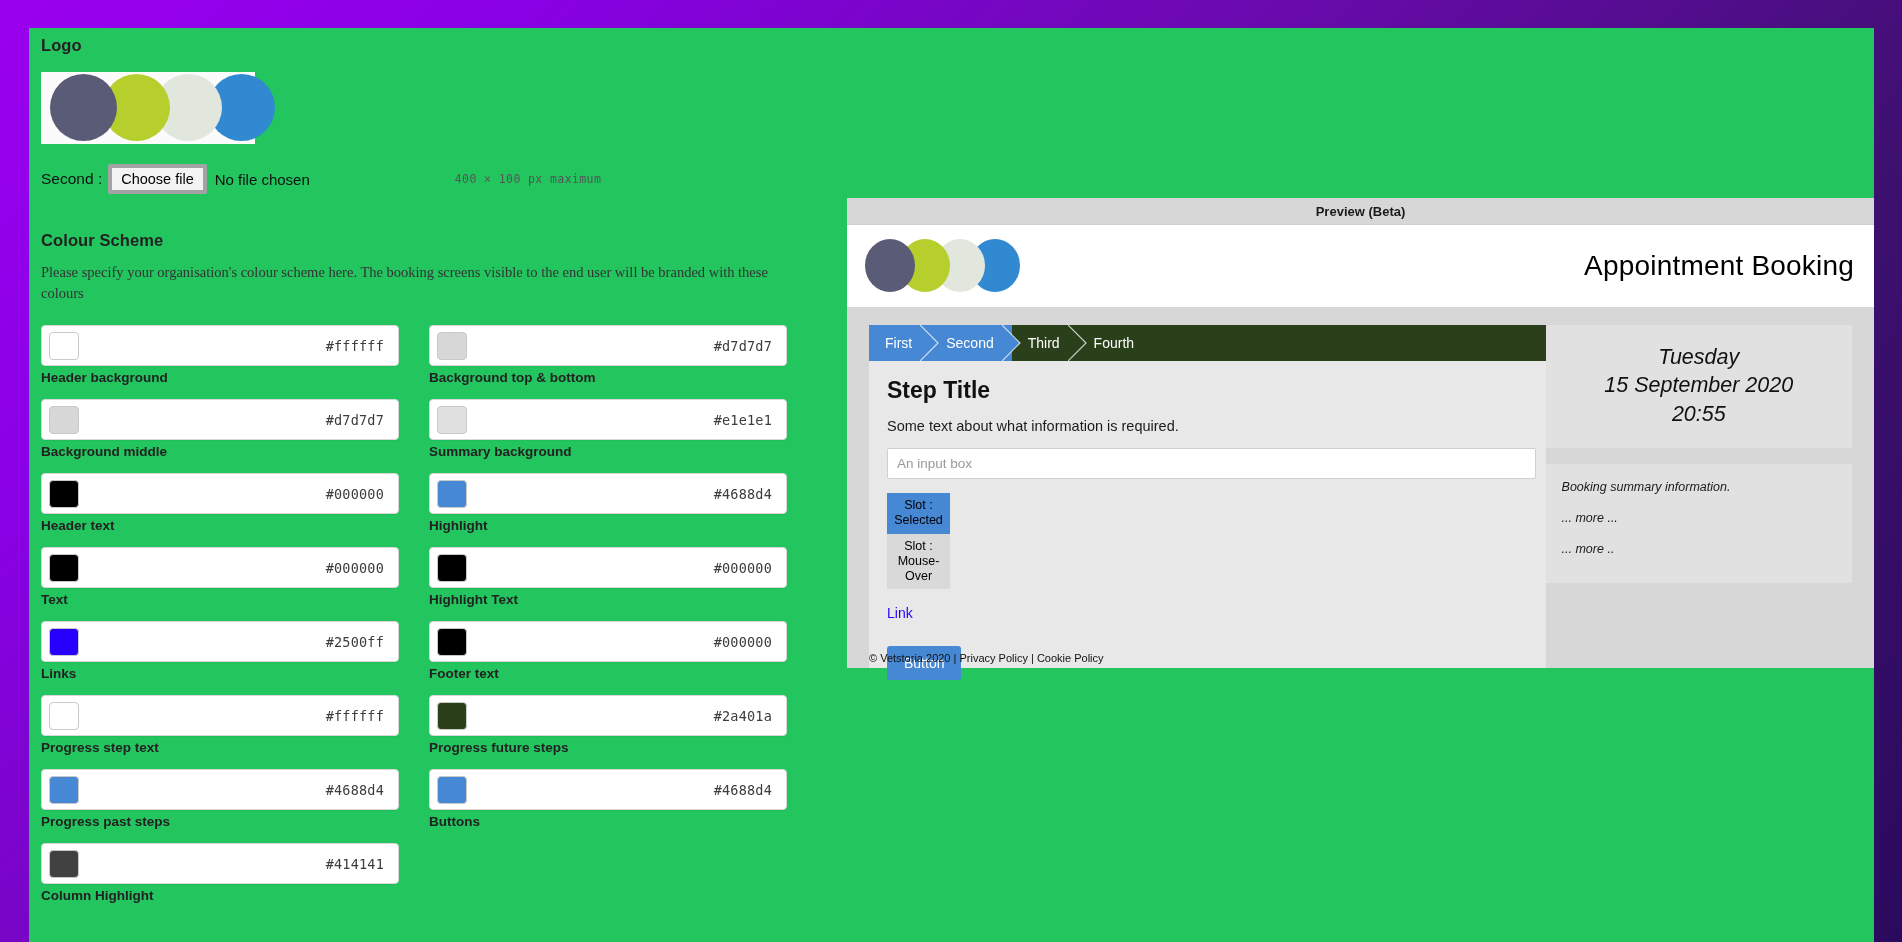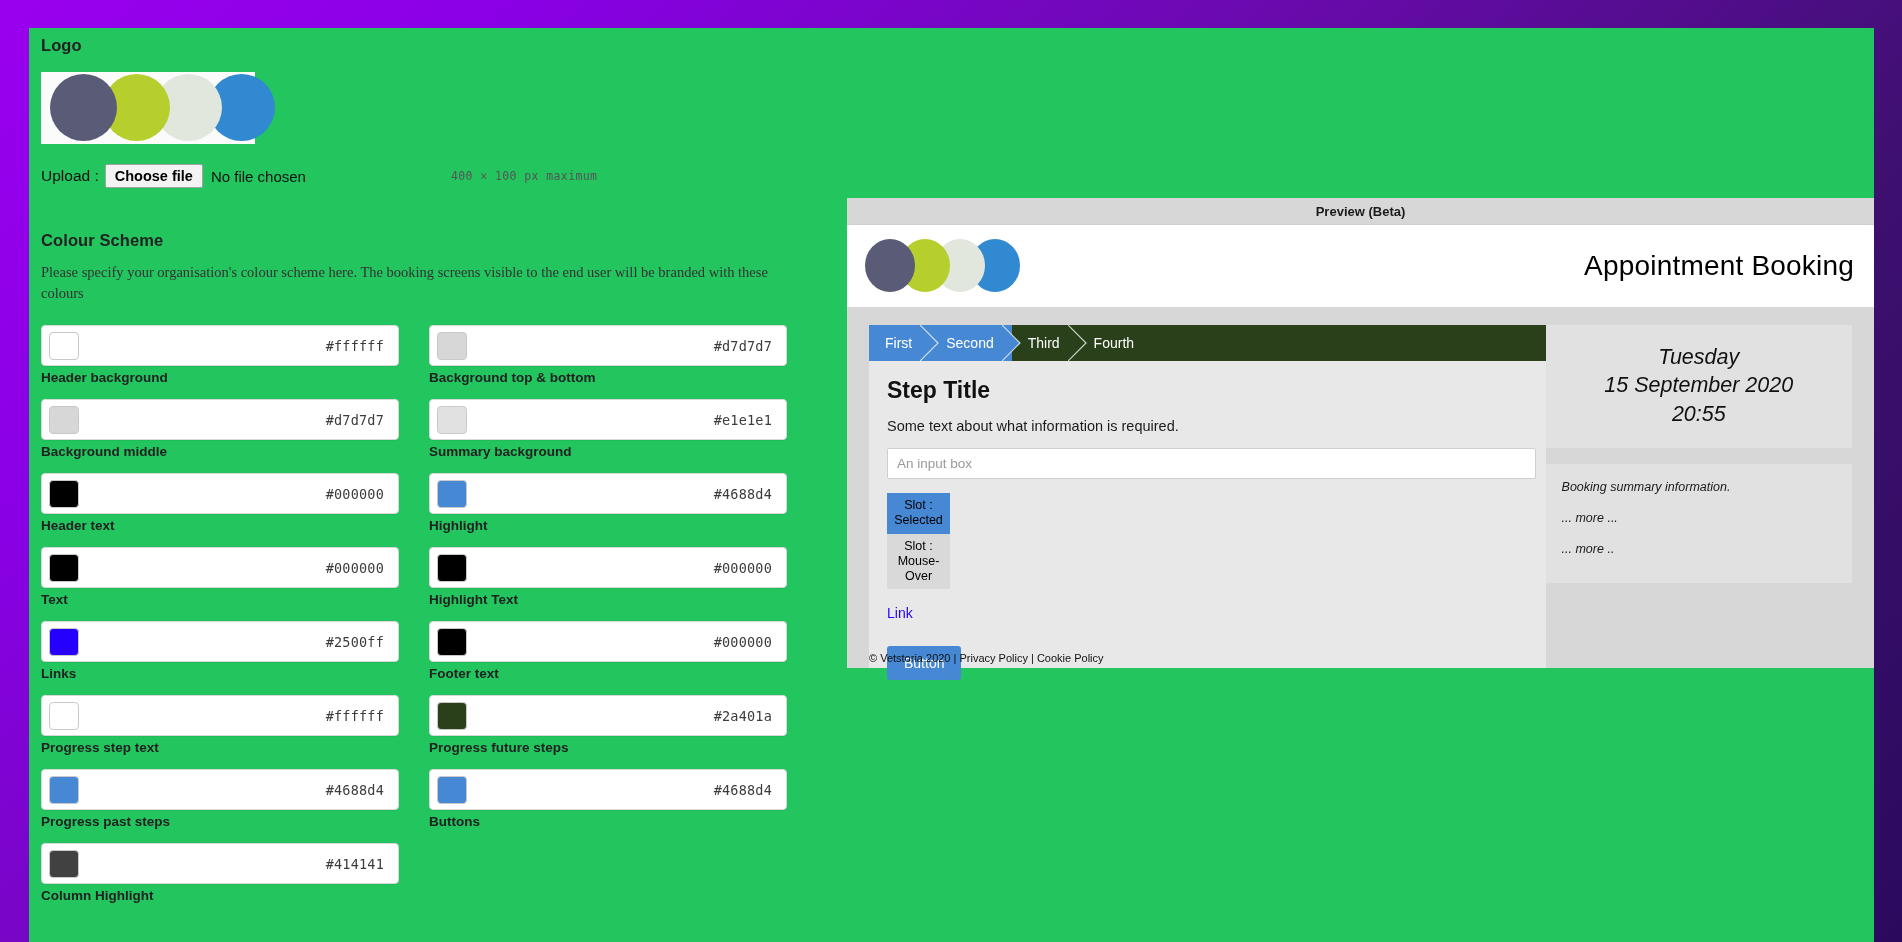--- a/index.html
+++ b/index.html
@@ -45,26 +45,25 @@
     margin-top: 20px;
     display: flex; align-items: center;
     font-size: 15.5px; color: #111;
   }
   #upload-label { margin-right: 6px; }
   #choose-file-btn {
     font-family: "Liberation Sans", sans-serif;
     font-size: 14.5px;
     padding: 2px 9px;
     background: #f3f3f3;
-    border: 1px solid #a3a3a3;
+    border: 4px solid #a3a3a3;
     border-radius: 2px;
     color: #000;
     cursor: pointer;
     line-height: 1.25;
-    font-weight: bold;
   }
   #no-file { margin-left: 8px; font-size: 15px; color: #111; }
   #max-px {
     margin-left: 145px;
     font-family: "DejaVu Sans Mono", monospace;
     font-size: 11.5px;
     color: #555;
     letter-spacing: .4px;
   }
 
@@ -269,21 +268,21 @@
     <div class="sec-title">Logo</div>
 
     <div id="logo-preview">
       <span class="logo-dot d0"></span>
       <span class="logo-dot d1"></span>
       <span class="logo-dot d2"></span>
       <span class="logo-dot d3"></span>
     </div>
 
     <div id="upload-row">
-      <span id="upload-label">Upload :</span>
+      <span id="upload-label">Second :</span>
       <button id="choose-file-btn">Choose file</button>
       <span id="no-file">No file chosen</span>
       <span id="max-px">400 × 100 px maximum</span>
     </div>
   </div>
 
   <div id="colour-section">
     <div class="sec-title">Colour Scheme</div>
     <div id="scheme-desc">Please specify your organisation's colour scheme here. The booking screens visible to the end user will be branded with these colours</div>
     <div id="colour-grid">

